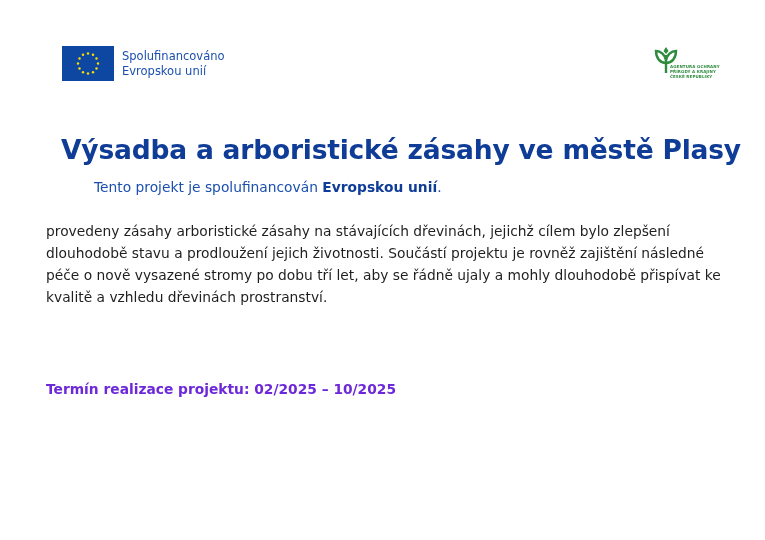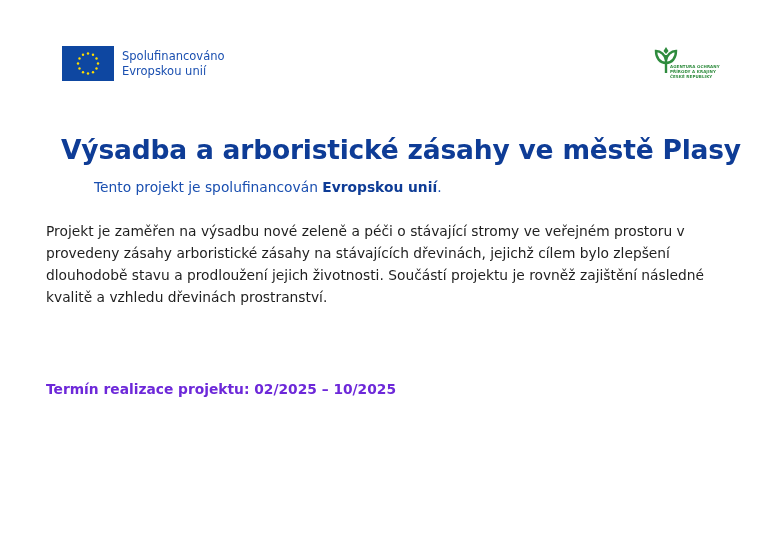--- a/index.html
+++ b/index.html
@@ -60,19 +60,19 @@
     <div>PŘÍRODY A KRAJINY</div>
     <div>ČESKÉ REPUBLIKY</div>
   </div>
 </div>
 
 <h1 class="title">Výsadba a arboristické zásahy ve městě Plasy</h1>
 
 <div class="cofund"><span>Tento projekt je spolufinancován </span><b>Evropskou unií</b><span>.</span></div>
 
 <p class="para">
-  <span>Projekt je zaměřen na výsadbu nové zeleně a péči o stávající stromy ve veřejném prostoru v</span>
   <span>provedeny zásahy arboristické zásahy na stávajících dřevinách, jejichž cílem bylo zlepšení</span>
   <span>dlouhodobě stavu a prodloužení jejich životnosti. Součástí projektu je rovněž zajištění následné</span>
+  <span>péče o nově vysazené stromy po dobu tří let, aby se řádně ujaly a mohly dlouhodobě přispívat ke</span>
   <span>kvalitě a vzhledu dřevinách prostranství.</span>
 </p>
 
 <div class="term">Termín realizace projektu: 02/2025 – 10/2025</div>
 
 </body></html>

